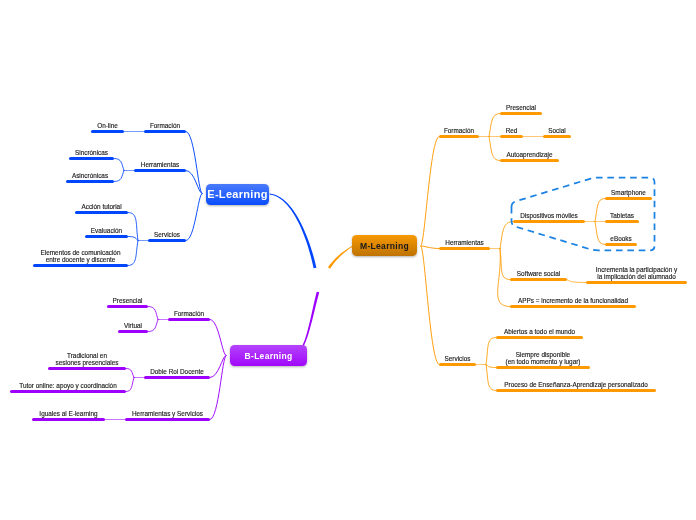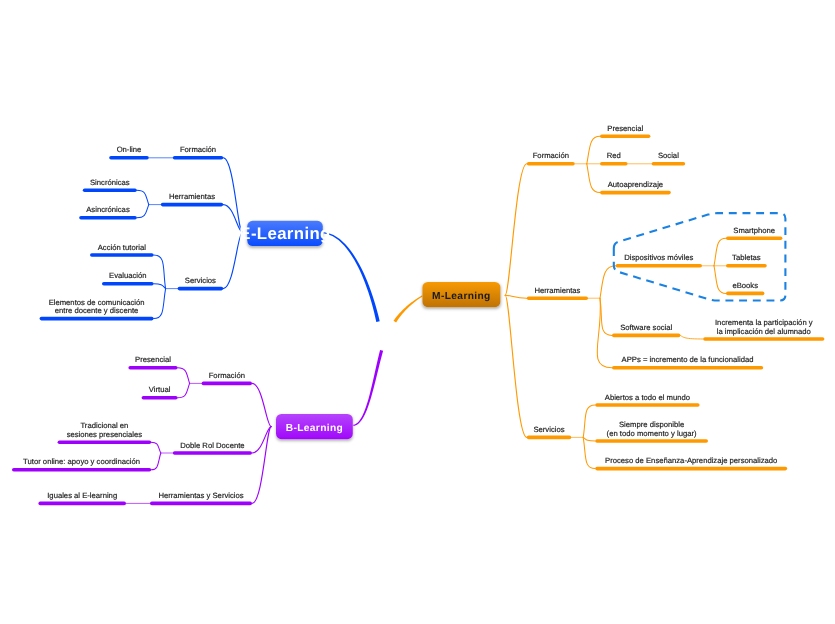--- a/index.html
+++ b/index.html
@@ -67,27 +67,27 @@
       <path d="M500,248.5 C502.60,266.48 498.22,279.50 510,279.5" fill="none" stroke="#ff9900" stroke-width="0.85" stroke-linecap="round"></path>
       <path d="M567,279.5 C569.60,281.24 570.42,282.50 586,282.5" fill="none" stroke="#ff9900" stroke-width="0.7" stroke-linecap="round"></path>
       <path d="M500,248.5 C502.60,282.14 487.96,306.50 510,306.5" fill="none" stroke="#ff9900" stroke-width="0.85" stroke-linecap="round"></path>
       <path d="M421,246 C425.00,246.00 430.00,364.50 439,364.5" fill="none" stroke="#ff9900" stroke-width="0.95" stroke-linecap="round"></path>
       <path d="M476,364.5 L486,364.5" fill="none" stroke="#ff9900" stroke-width="0.55" stroke-linecap="round"></path>
       <path d="M486,364.5 C488.60,348.84 485.74,337.50 496,337.5" fill="none" stroke="#ff9900" stroke-width="0.85" stroke-linecap="round"></path>
       <path d="M486,364.5 C488.60,366.24 487.80,367.50 496,367.5" fill="none" stroke="#ff9900" stroke-width="0.85" stroke-linecap="round"></path>
       <path d="M486,364.5 C488.60,379.58 486.12,390.50 496,390.5" fill="none" stroke="#ff9900" stroke-width="0.85" stroke-linecap="round"></path>
       <path d="M511.5,207 Q511.5,202.5 515.8,201.3 L590,178.8 Q594,177.6 598,177.6 L650,177.6 Q654.5,177.6 654.5,182 L654.5,246 Q654.5,250.4 650,250.4 L598,250.4 Q594,250.4 590,249.2 L515.8,226.7 Q511.5,225.5 511.5,221 Z" fill="none" stroke="#1b82e2" stroke-width="1.75" stroke-dasharray="6.6 4.8" stroke-linecap="butt" stroke-linejoin="round"></path>
     </svg>
-    <div id="el-node" class="mainnode branchnode" style="left: 206px; top: 183.5px; width: 63px; height: 21px; background: linear-gradient(rgb(74, 123, 252) 0%, rgb(9, 76, 253) 100%); color: rgb(255, 255, 255); box-shadow: rgba(0, 0, 0, 0.3) 0px 1px 2.5px; font-size: 14px;">
+    <div id="el-node" class="mainnode branchnode" style="left: 206px; top: 183.5px; width: 63px; height: 21px; background: linear-gradient(rgb(74, 123, 252) 0%, rgb(9, 76, 253) 100%); color: rgb(255, 255, 255); box-shadow: rgba(0, 0, 0, 0.3) 0px 1px 2.5px; font-size: 11px;">
       <span>E-Learning</span>
     </div>
     <div id="ml-node" class="mainnode branchnode" style="left: 352px; top: 235px; width: 65px; height: 21px; background: linear-gradient(rgb(247, 153, 4) 0%, rgb(190, 115, 4) 100%); color: rgb(26, 26, 26); box-shadow: rgba(0, 0, 0, 0.3) 0px 1px 2.5px; font-size: 8.5px;">
       <span>M-Learning</span>
     </div>
-    <div id="bl-node" class="mainnode branchnode" style="left: 230px; top: 345px; width: 64px; height: 21px; background: linear-gradient(rgb(181, 68, 252) 0%, rgb(160, 7, 250) 100%); color: rgb(255, 255, 255); box-shadow: rgba(0, 0, 0, 0.3) 0px 1px 2.5px; font-size: 8.5px;">
+    <div id="bl-node" class="mainnode branchnode" style="left: 230px; top: 345px; width: 77px; height: 21px; background: linear-gradient(rgb(181, 68, 252) 0%, rgb(160, 7, 250) 100%); color: rgb(255, 255, 255); box-shadow: rgba(0, 0, 0, 0.3) 0px 1px 2.5px; font-size: 8.5px;">
       <span>B-Learning</span>
     </div>
     <div class="topic" style="left: 0px; top: 0px;">
       <div class="tlbl" style="top: 122.8px; left: 144px; width: 42px; text-align: center;">Formación</div>
       <div class="tbar" style="left: 144px; top: 129.7px; width: 42px; height: 3.4px; background: rgb(0, 70, 253);"></div>
     </div>
     <div class="topic" style="left: 0px; top: 0px;">
       <div class="tlbl" style="top: 122.8px; left: 91px; width: 33px; text-align: center;">On-line</div>
       <div class="tbar" style="left: 91px; top: 129.7px; width: 33px; height: 3.4px; background: rgb(0, 70, 253);"></div>
     </div>

